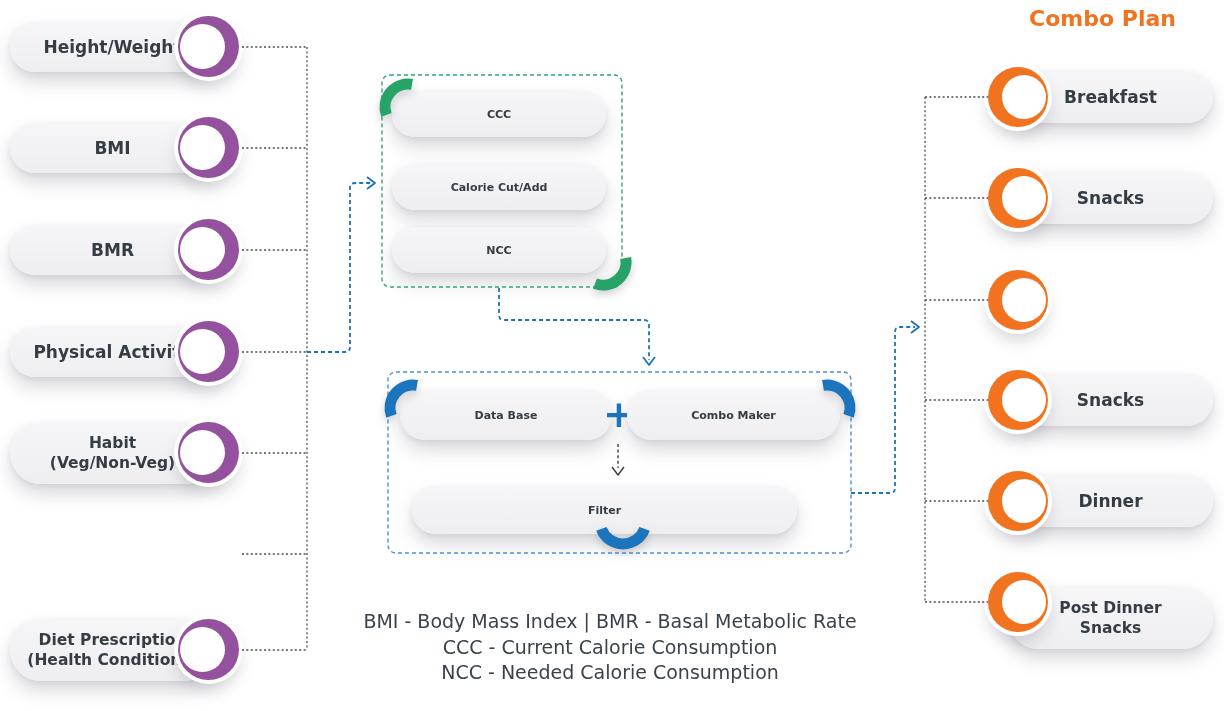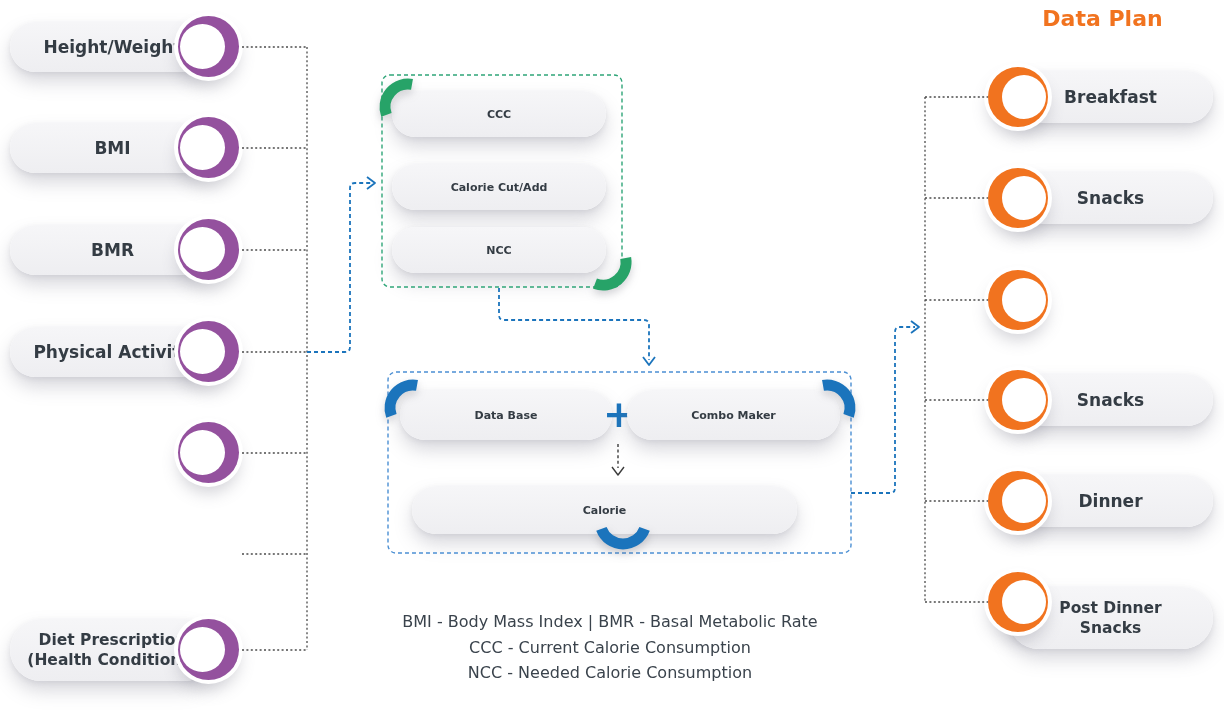--- a/index.html
+++ b/index.html
@@ -43,21 +43,21 @@
     position:absolute; left:601px; top:391px; width:36px; height:46px;
     display:flex; align-items:center; justify-content:center;
     color:var(--blue); font-size:38px; font-weight:bold;
   }
   #diet-plan-title{
     position:absolute; left:1000px; top:6px; width:205px; text-align:center;
     color:var(--orange); font-size:22px; font-weight:bold;
   }
   #legend{
     position:absolute; left:282px; top:609px; width:656px; text-align:center;
-    color:#3A434C; font-size:16px; line-height:25.5px; font-weight:500;
+    color:#3A434C; font-size:19px; line-height:25.5px; font-weight:500;
   }
   #overlay{position:absolute; left:0; top:0; z-index:5; pointer-events:none;}
   .ln-gray{stroke:var(--gray-line); stroke-width:1.3; fill:none; stroke-dasharray:2 2.4;}
   .ln-blue{stroke:var(--blue); stroke-width:1.8; fill:none; stroke-dasharray:4 3;}
   .ln-black{stroke:#3C3C3C; stroke-width:1.4; fill:none; stroke-dasharray:3 2.6;}
   .box-green{stroke:var(--teal-border); stroke-width:1.4; fill:none; stroke-dasharray:4 3;}
   .box-blue{stroke:var(--blue-border); stroke-width:1.4; fill:none; stroke-dasharray:4 3;}
   .chev-blue{stroke:var(--blue); stroke-width:1.8; fill:none; stroke-linejoin:round;}
   .chev-black{stroke:#3C3C3C; stroke-width:1.4; fill:none; stroke-linejoin:round;}
   .arc-green{stroke:var(--green); stroke-width:11; fill:none;}
@@ -79,38 +79,40 @@
   </div>
   <div class="node" style="top:215px">
     <div class="pill">BMR</div>
     <span class="ring purple"></span>
   </div>
   <div class="node" style="top:317px">
     <div class="pill">Physical Activity</div>
     <span class="ring purple"></span>
   </div>
   <div class="node two-line" style="top:418px">
+    <div class="pill">Habit
+(Veg/Non-Veg)</div>
     <span class="ring purple"></span>
   </div>
   <div class="node two-line" style="top:615px">
     <div class="pill">Diet Prescription
 (Health Conditions)</div>
     <span class="ring purple"></span>
   </div>
 
   <div class="mid-pill" style="left:392px; top:91px;  width:214px; height:46px;">CCC</div>
   <div class="mid-pill" style="left:392px; top:164px; width:214px; height:46px;">Calorie Cut/Add</div>
   <div class="mid-pill" style="left:392px; top:227px; width:214px; height:46px;">NCC</div>
 
   <div class="mid-pill" style="left:400px; top:390px; width:212px; height:50px;">Data Base</div>
   <div id="plus-sign">+</div>
   <div class="mid-pill" style="left:627px; top:390px; width:213px; height:50px;text-align:center;">Combo Maker</div>
-  <div class="mid-pill" style="left:412px; top:486px; width:385px; height:48px;">Calorie</div>
+  <div class="mid-pill" style="left:412px; top:486px; width:385px; height:48px;">Filter</div>
 
-  <div id="diet-plan-title">Data Plan</div>
+  <div id="diet-plan-title">Combo Plan</div>
   <div class="node right-node" style="top:62px">
     <div class="pill">Breakfast</div>
     <span class="ring orange"></span>
   </div>
   <div class="node right-node" style="top:163px">
     <div class="pill">Snacks</div>
     <span class="ring orange"></span>
   </div>
   <div class="node right-node" style="top:265px">
     <span class="ring orange"></span>

